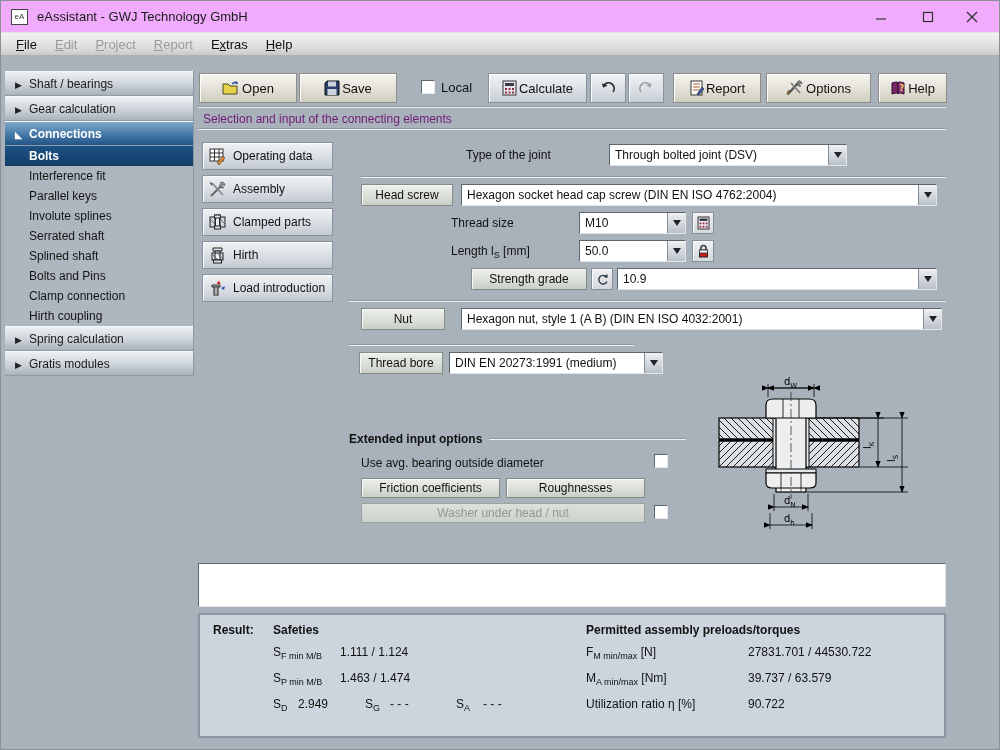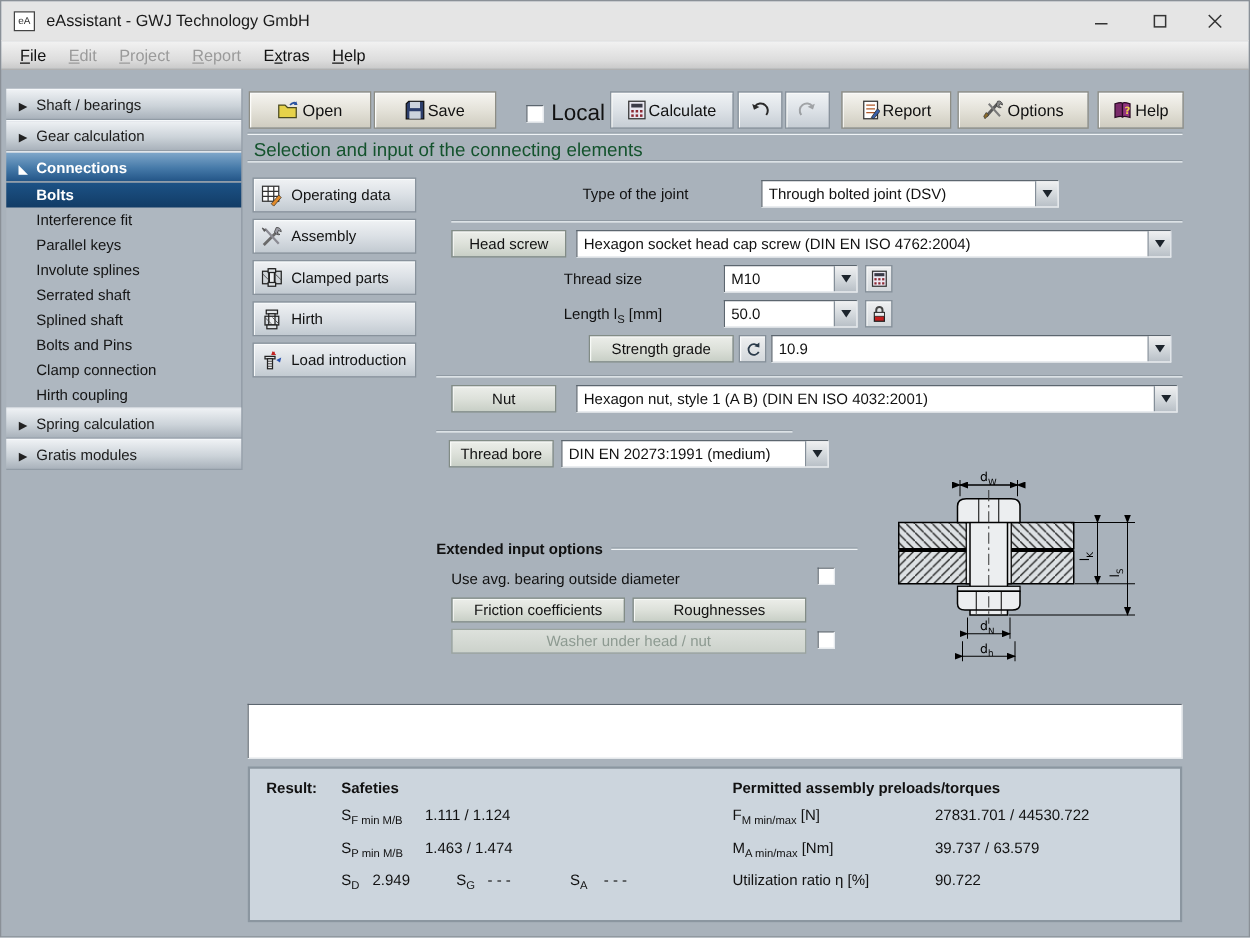--- a/index.html
+++ b/index.html
@@ -1,21 +1,21 @@
 <!DOCTYPE html>
 <html><head>
 <meta charset="utf-8">
 <style>
   * { margin:0; padding:0; box-sizing:border-box; }
   html,body { width:1000px; height:750px; }
   body { font-family:"Liberation Sans", sans-serif; font-size:12px; color:#111; }
   #app { position:relative; width:1000px; height:750px; background:#a9b2bb; border:1px solid #8a9097; overflow:hidden; }
 
   
-  .titlebar { position:absolute; left:0; top:0; width:100%; height:32px; background:#e5e5e5; border-bottom:1px solid #e2e2e2; }
+  .titlebar { position:absolute; left:0; top:0; width:100%; height:32px; background:#f0abfc; border-bottom:1px solid #e2e2e2; }
   .app-icon { position:absolute; left:10px; top:8px; width:17px; height:16px; border:1px solid #444; background:#fff; font-size:8px; text-align:center; line-height:14px; color:#333; }
   .title-text { position:absolute; left:36px; top:8px; font-size:13px; color:#1a1a1a; }
   .win-btn { position:absolute; top:0; width:44px; height:32px; display:flex; align-items:center; justify-content:center; }
   .win-btn svg { stroke:#333; stroke-width:1.2; fill:none; }
 
   
   .menubar { position:absolute; left:0; top:32px; width:100%; height:23px; background:linear-gradient(180deg,#f2f2f2 0%,#dcdcdc 70%,#c9c9c9 100%); border-bottom:1px solid #b0b0b0; display:flex; align-items:center; padding-left:6px; }
   .menu-item { padding:2px 9px; font-size:13px; color:#111; }
   .menu-item.disabled { color:#9a9a9a; }
   .menu-item .u { text-decoration:underline; }
@@ -27,27 +27,27 @@
   .side-header.expanded { background:linear-gradient(180deg,#7fa7ca 0%,#4579a8 55%,#235587 100%); color:#fff; font-weight:bold; }
   .side-header.expanded .tri { color:#fff; }
   .side-item { height:20px; line-height:20px; padding-left:24px; color:#141414; font-size:12px; }
   .side-item.selected { background:linear-gradient(180deg,#1c5286 0%,#123c66 100%); color:#fff; font-weight:bold; }
 
   
   .tb-btn { position:absolute; top:72px; height:30px; display:flex; align-items:center; justify-content:center; gap:2px; font-size:13px; color:#111;
             background:linear-gradient(180deg,#f6f5f1 0%,#e4e2d9 50%,#cfccc0 100%); border:1px solid #8d8d85; box-shadow:inset 1px 1px 0 #fcfcfa; }
   .tb-btn.blue { background:linear-gradient(180deg,#f0f3f5 0%,#dde2e7 50%,#c6cdd4 100%); border-color:#88929c; }
   .tb-btn.disabled svg { opacity:.35; }
-  .tb-check { position:absolute; top:79px; display:flex; align-items:center; gap:6px; font-size:18px; }
+  .tb-check { position:absolute; top:79px; display:flex; gap:6px; font-size:13px; }
 
   .checkbox { width:14px; height:14px; background:#fff; border:1px solid #666; border-color:#5c666f #e6eaee #e6eaee #5c666f; }
 
   
   .groove { position:absolute; height:2px; border-top:1px solid #909aa3; border-bottom:1px solid #eff3f6; }
-  .subtitle { position:absolute; left:202px; top:111px; font-size:15px; color:#14532d; }
+  .subtitle { position:absolute; left:202px; top:111px; font-size:12px; color:#701a75; }
 
   .nav-btn { position:absolute; left:201px; width:131px; height:28px; display:flex; align-items:center; gap:7px; padding-left:6px; font-size:12px; color:#111;
              background:linear-gradient(180deg,#f0f2f4 0%,#dbe0e5 50%,#c2cad1 100%); border:1px solid #88929c; box-shadow:inset 1px 1px 0 #f8fafb; }
 
   .form-label { position:absolute; font-size:12px; color:#111; white-space:nowrap; }
   sub { font-size:9px; }
 
   .field { position:absolute; height:22px; background:#fff; border:1px solid; border-color:#5c666f #e2e6ea #e2e6ea #5c666f; display:flex; align-items:center; }
   .field .val { flex:1; padding-left:5px; font-size:12px; white-space:nowrap; overflow:hidden; }
   .field .arrow-btn { width:18px; height:100%; background:linear-gradient(180deg,#f0f1f2 0%,#d4d9dd 50%,#b9c0c7 100%); border-left:1px solid #858f99; display:flex; align-items:center; justify-content:center; }

